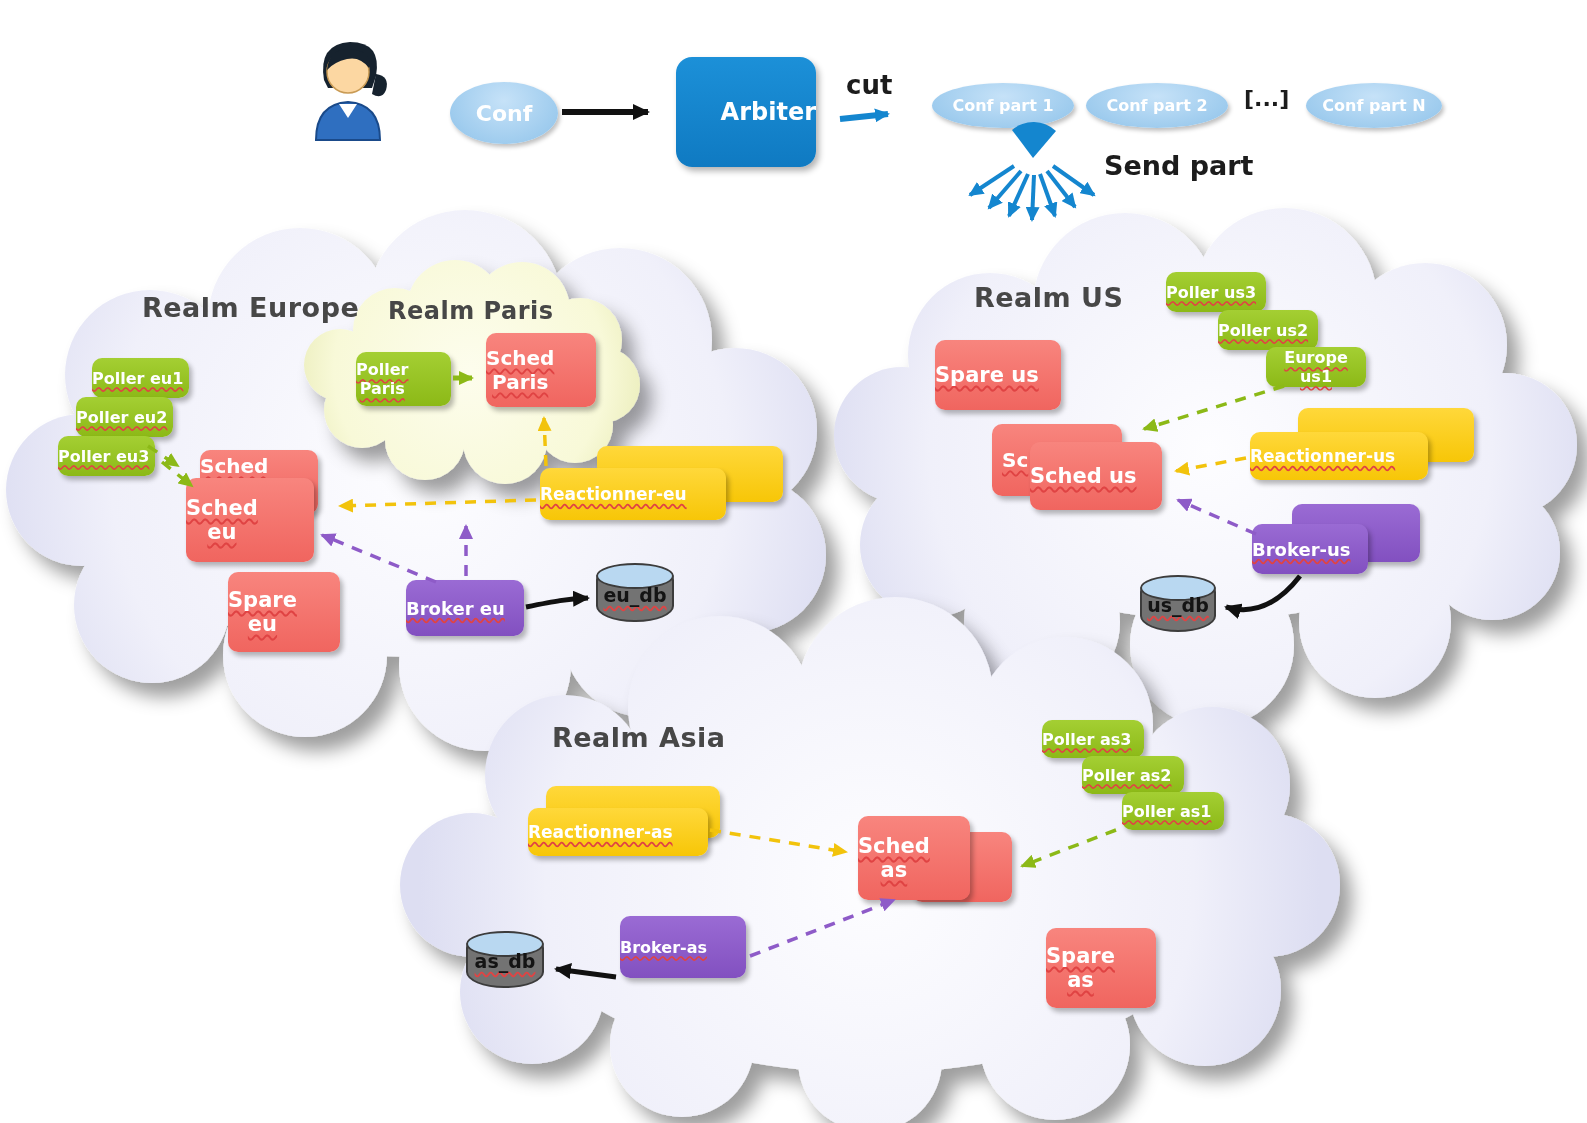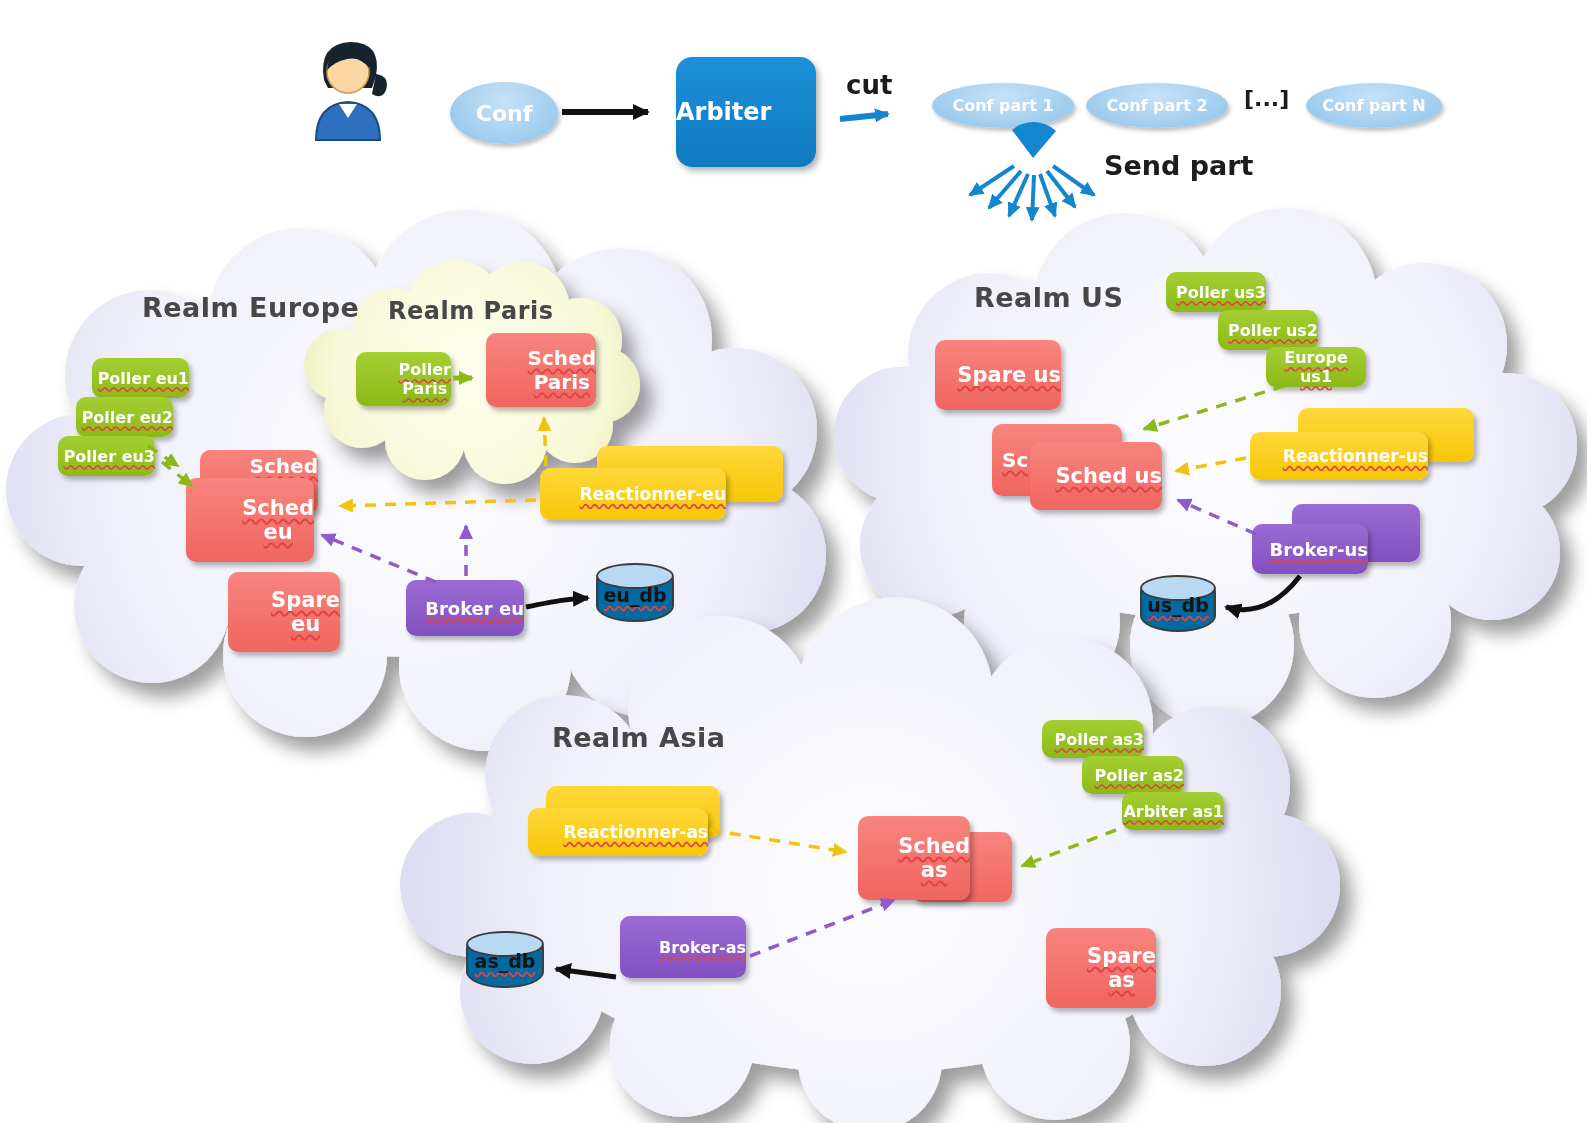--- a/index.html
+++ b/index.html
@@ -5,43 +5,43 @@
   * { margin:0; padding:0; box-sizing:border-box; }
   html,body { width:1587px; height:1123px; background:#ffffff; overflow:hidden;
     font-family:"DejaVu Sans", sans-serif; }
   .stage { position:relative; width:1587px; height:1123px; }
   .layer { position:absolute; left:0; top:0; pointer-events:none; }
   .boxes { z-index:2; width:1587px; height:1123px; }
   .arrows { z-index:3; }
   .clouds { z-index:1; }
 
   .node { position:absolute; border-radius:10px; color:#fff; font-weight:bold;
-    display:flex; align-items:center; justify-content:flex-end; text-align:center;
+    display:flex; align-items:center; justify-content:flex-start; text-align:center;
     box-shadow:3px 4px 5px rgba(0,0,0,0.28); }
   .lbl { white-space:pre-line; text-decoration-line:underline; text-decoration-style:wavy;
     text-decoration-color:#e04343; text-decoration-skip-ink:none; text-underline-offset:3px; }
   .poller { background:linear-gradient(#a4cf33,#8cb917); }
   .sched  { background:linear-gradient(#f8857e,#f0655f); }
   .reac   { background:linear-gradient(#ffd83a,#f7c607); }
   .broker { background:linear-gradient(#9a6bd4,#8250c0); }
   .ta-top  { align-items:flex-start; padding-top:4px; }
   .ta-left { justify-content:flex-start; padding-left:10px; }
 
   .ellipse { position:absolute; border-radius:50%;
     background:radial-gradient(ellipse at 50% 30%, #c6e2f8 0%, #9fccee 70%, #8fc0e8 100%);
     color:#fff; font-weight:bold; display:flex; align-items:center; justify-content:center;
     box-shadow:2px 3px 4px rgba(0,0,0,0.25); }
   .arbiter { position:absolute; background:linear-gradient(#1c90d8,#0f7ac2); border-radius:16px;
-    color:#fff; font-weight:bold; display:flex; align-items:center; justify-content:flex-start;
+    color:#fff; font-weight:bold; display:flex; align-items:center; justify-content:flex-end;
     box-shadow:3px 4px 6px rgba(0,0,0,0.3); }
 
   .handtext { position:absolute; color:#1c1c1c; font-weight:bold; }
   .realm-title { position:absolute; color:#474747; font-weight:bold; letter-spacing:0.5px; }
 
-  .db { position:absolute; background:#0369a1; border:2px solid #3c3c3c;
+  .db { position:absolute; background:#737373; border:2px solid #3c3c3c;
     border-radius:8px 8px 38px 38px / 8px 8px 16px 16px;
     display:flex; align-items:flex-end; justify-content:center; padding-bottom:14px; }
   .db::before { content:""; position:absolute; left:-2px; right:-2px; top:-11px; height:22px;
     background:#b9d8f1; border:2px solid #3c3c3c; border-radius:50%; }
   .db .lbl { position:relative; z-index:1; color:#141414; font-weight:bold; }
 </style>
 </head>
 <body>
 
 <div class="stage">
@@ -258,21 +258,21 @@
         <span class="lbl">Reactionner-as</span>
       </div>
 
     <div class="node poller" style="left:1042px;top:720px;width:102px;height:38px;font-size:16px">
         <span class="lbl">Poller as3</span>
       </div>
     <div class="node poller" style="left:1082px;top:756px;width:102px;height:38px;font-size:16px">
         <span class="lbl">Poller as2</span>
       </div>
     <div class="node poller" style="left:1122px;top:792px;width:102px;height:38px;font-size:16px">
-        <span class="lbl">Arbiter as1</span>
+        <span class="lbl">Poller as1</span>
       </div>
 
     <div class="node sched" style="left:912px;top:832px;width:100px;height:70px"></div>
     <div class="node sched" style="left:858px;top:816px;width:112px;height:84px;font-size:21px">
         <span class="lbl">Sched
 as</span>
       </div>
 
     <div class="node sched" style="left:1046px;top:928px;width:110px;height:80px;font-size:21px">
         <span class="lbl">Spare

